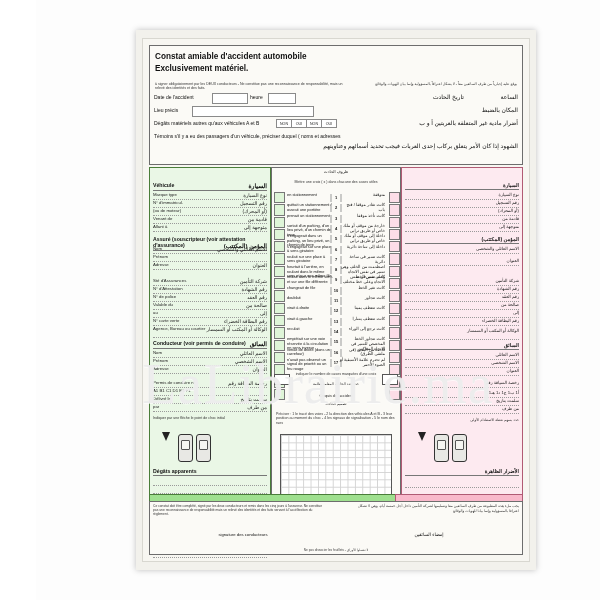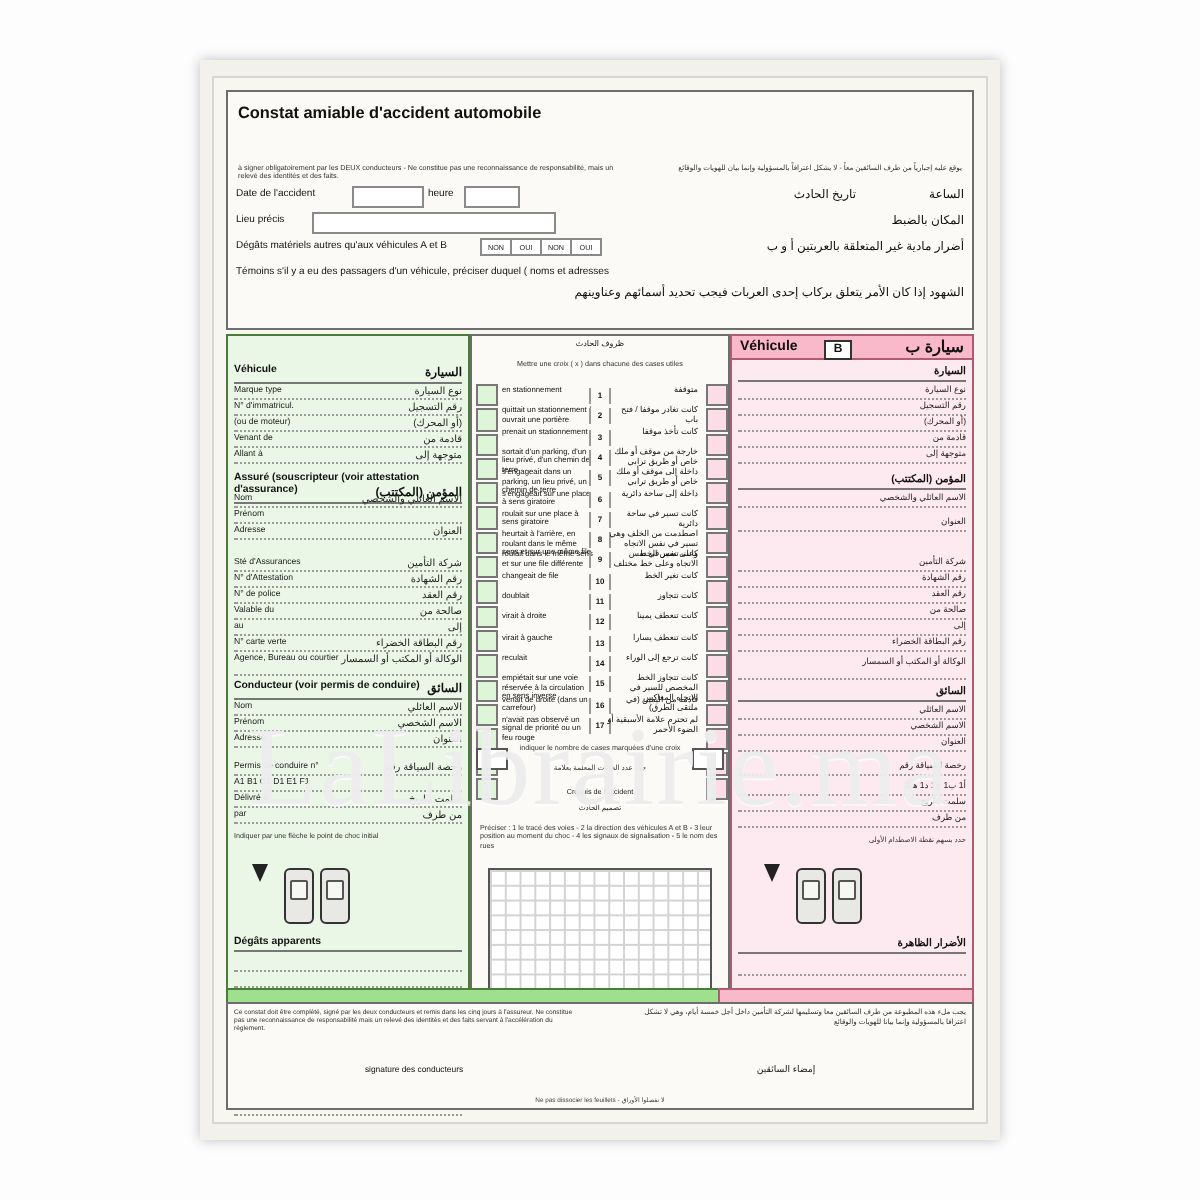--- a/index.html
+++ b/index.html
@@ -6,20 +6,21 @@
   body{
     width:600px;height:600px;
     background:#ffffff;
     font-family:"Liberation Sans", sans-serif;
     overflow:hidden;
     position:relative;
   }
   #page{
     position:absolute;inset:0;
     background:#fdfdfd;
+    margin-left:36px;
   }
   
   .sheet{
     position:absolute;
     left:100px;top:30px;width:400px;height:540px;
     background:#f2f1ec;
     box-shadow:0 0 6px rgba(0,0,0,.25);
   }
   .paper{
     position:absolute;left:6px;top:8px;right:6px;bottom:8px;
@@ -197,20 +198,21 @@
 <body>
 
 <div id="page">
 
   <div class="sheet">
     <div class="paper">
 
       <div class="hdr">
         <div class="hdr-title">
           <div>Constat amiable d'accident automobile</div>
+          <div>Exclusivement matériel.</div>
         </div>
         <div class="hdr-note" style="width:52%">à signer obligatoirement par les DEUX conducteurs - Ne constitue pas une reconnaissance de responsabilité, mais un relevé des identités et des faits.</div>
         <div class="hdr-note-ar">يوقع عليه إجبارياً من طرف السائقين معاً - لا يشكل اعترافاً بالمسؤولية وإنما بيان للهويات والوقائع</div>
       </div>
 
       <div class="rowbox" style="top:52px;height:13px">
         <span class="lbl">Date de l'accident</span>
         <span class="minibox" style="left:62px;width:34px"></span>
         <span class="lbl3" style="left:100px">heure</span>
         <span class="minibox" style="left:118px;width:26px"></span>
@@ -504,25 +506,20 @@
         <div class="note" style="left:20px;right:20px;top:204px;text-align:center">indiquer le nombre de cases marquées d'une croix</div>
         <div class="note" style="left:20px;right:20px;top:214px;text-align:center;direction:rtl">حدد عدد الخانات المعلمة بعلامة</div>
 
         <div class="sketch-cap" style="left:0;right:0;top:226px">Croquis de l'accident</div>
         <div class="sketch-cap" style="left:0;right:0;top:234px">تصميم الحادث</div>
         <div class="note" style="left:4px;right:4px;top:244px">Préciser : 1 le tracé des voies - 2 la direction des véhicules A et B - 3 leur position au moment du choc - 4 les signaux de signalisation - 5 le nom des rues</div>
         <div class="sketch" style="left:8px;right:8px;top:266px;height:118px"></div>
       </div>
 
       <div class="colB">
-        <div class="colhead">
-          <span class="fr">Véhicule</span>
-          <span class="veh">B</span>
-          <span class="ar">سيارة ب</span>
-        </div>
 
         <div class="sec" style="top:14px;text-align:right">
           <span>السيارة</span>
         </div>
         <div class="fld" style="top:24px;text-align:right">
           <span>نوع السيارة</span>
         </div>
         <div class="fld" style="top:32px;text-align:right">
           <span>رقم التسجيل</span>
         </div>

